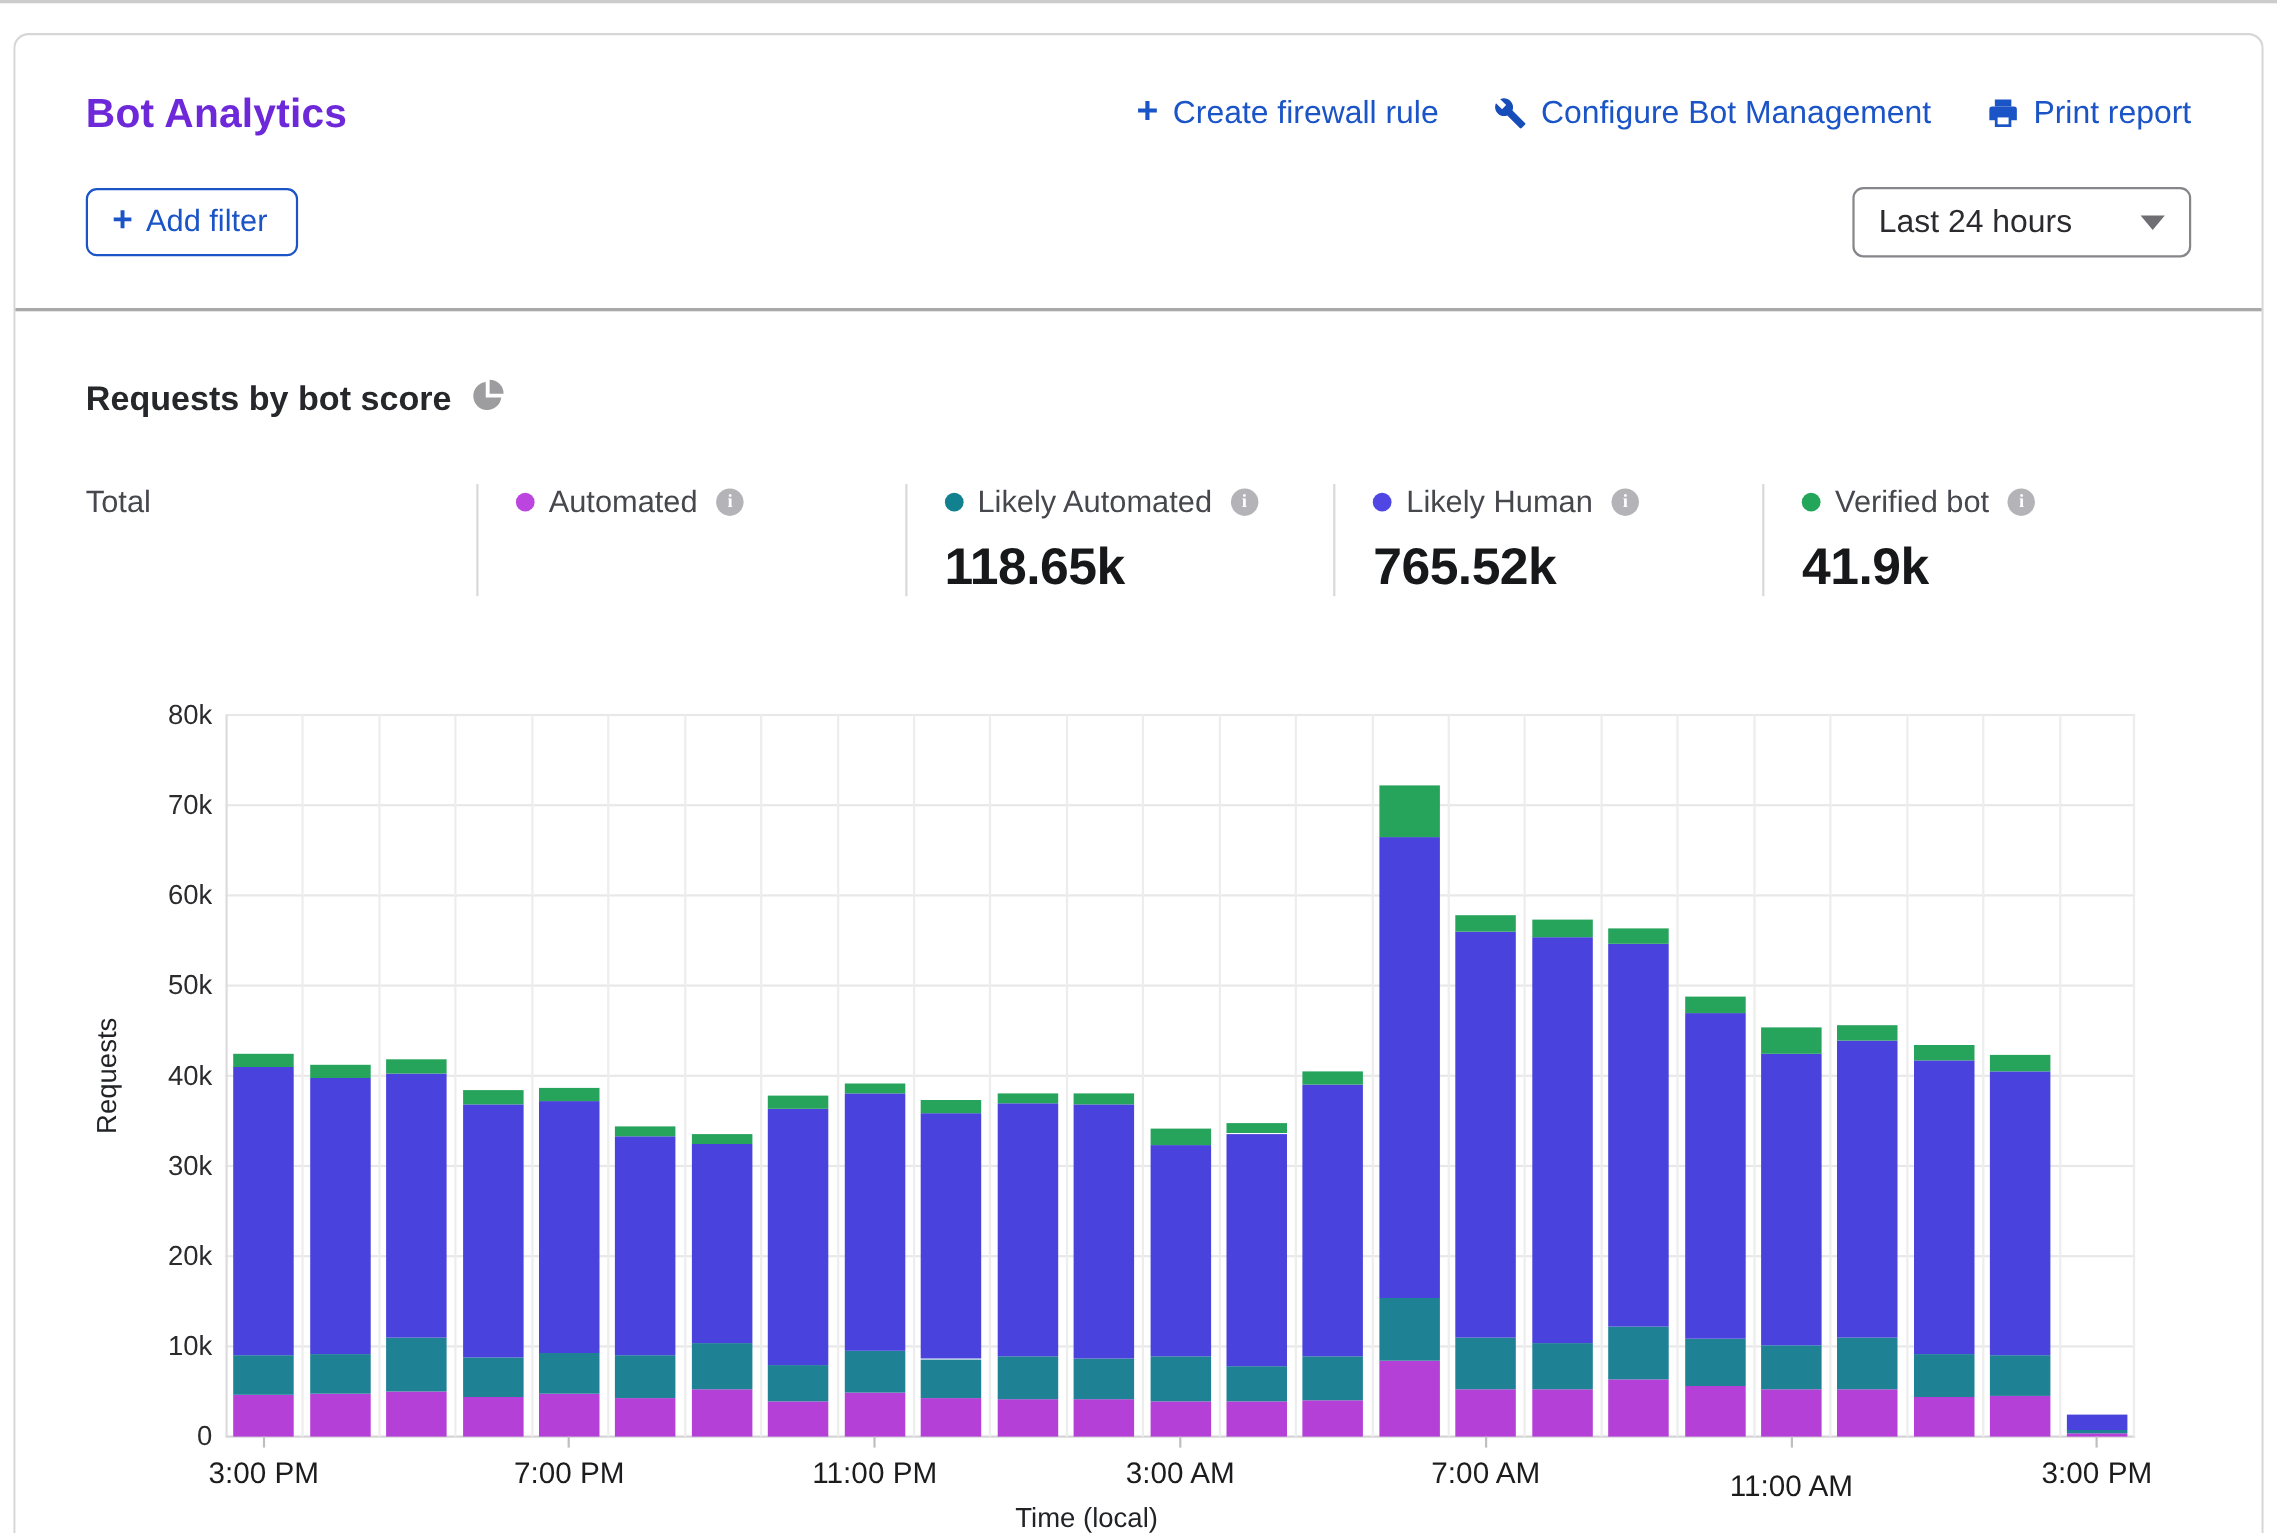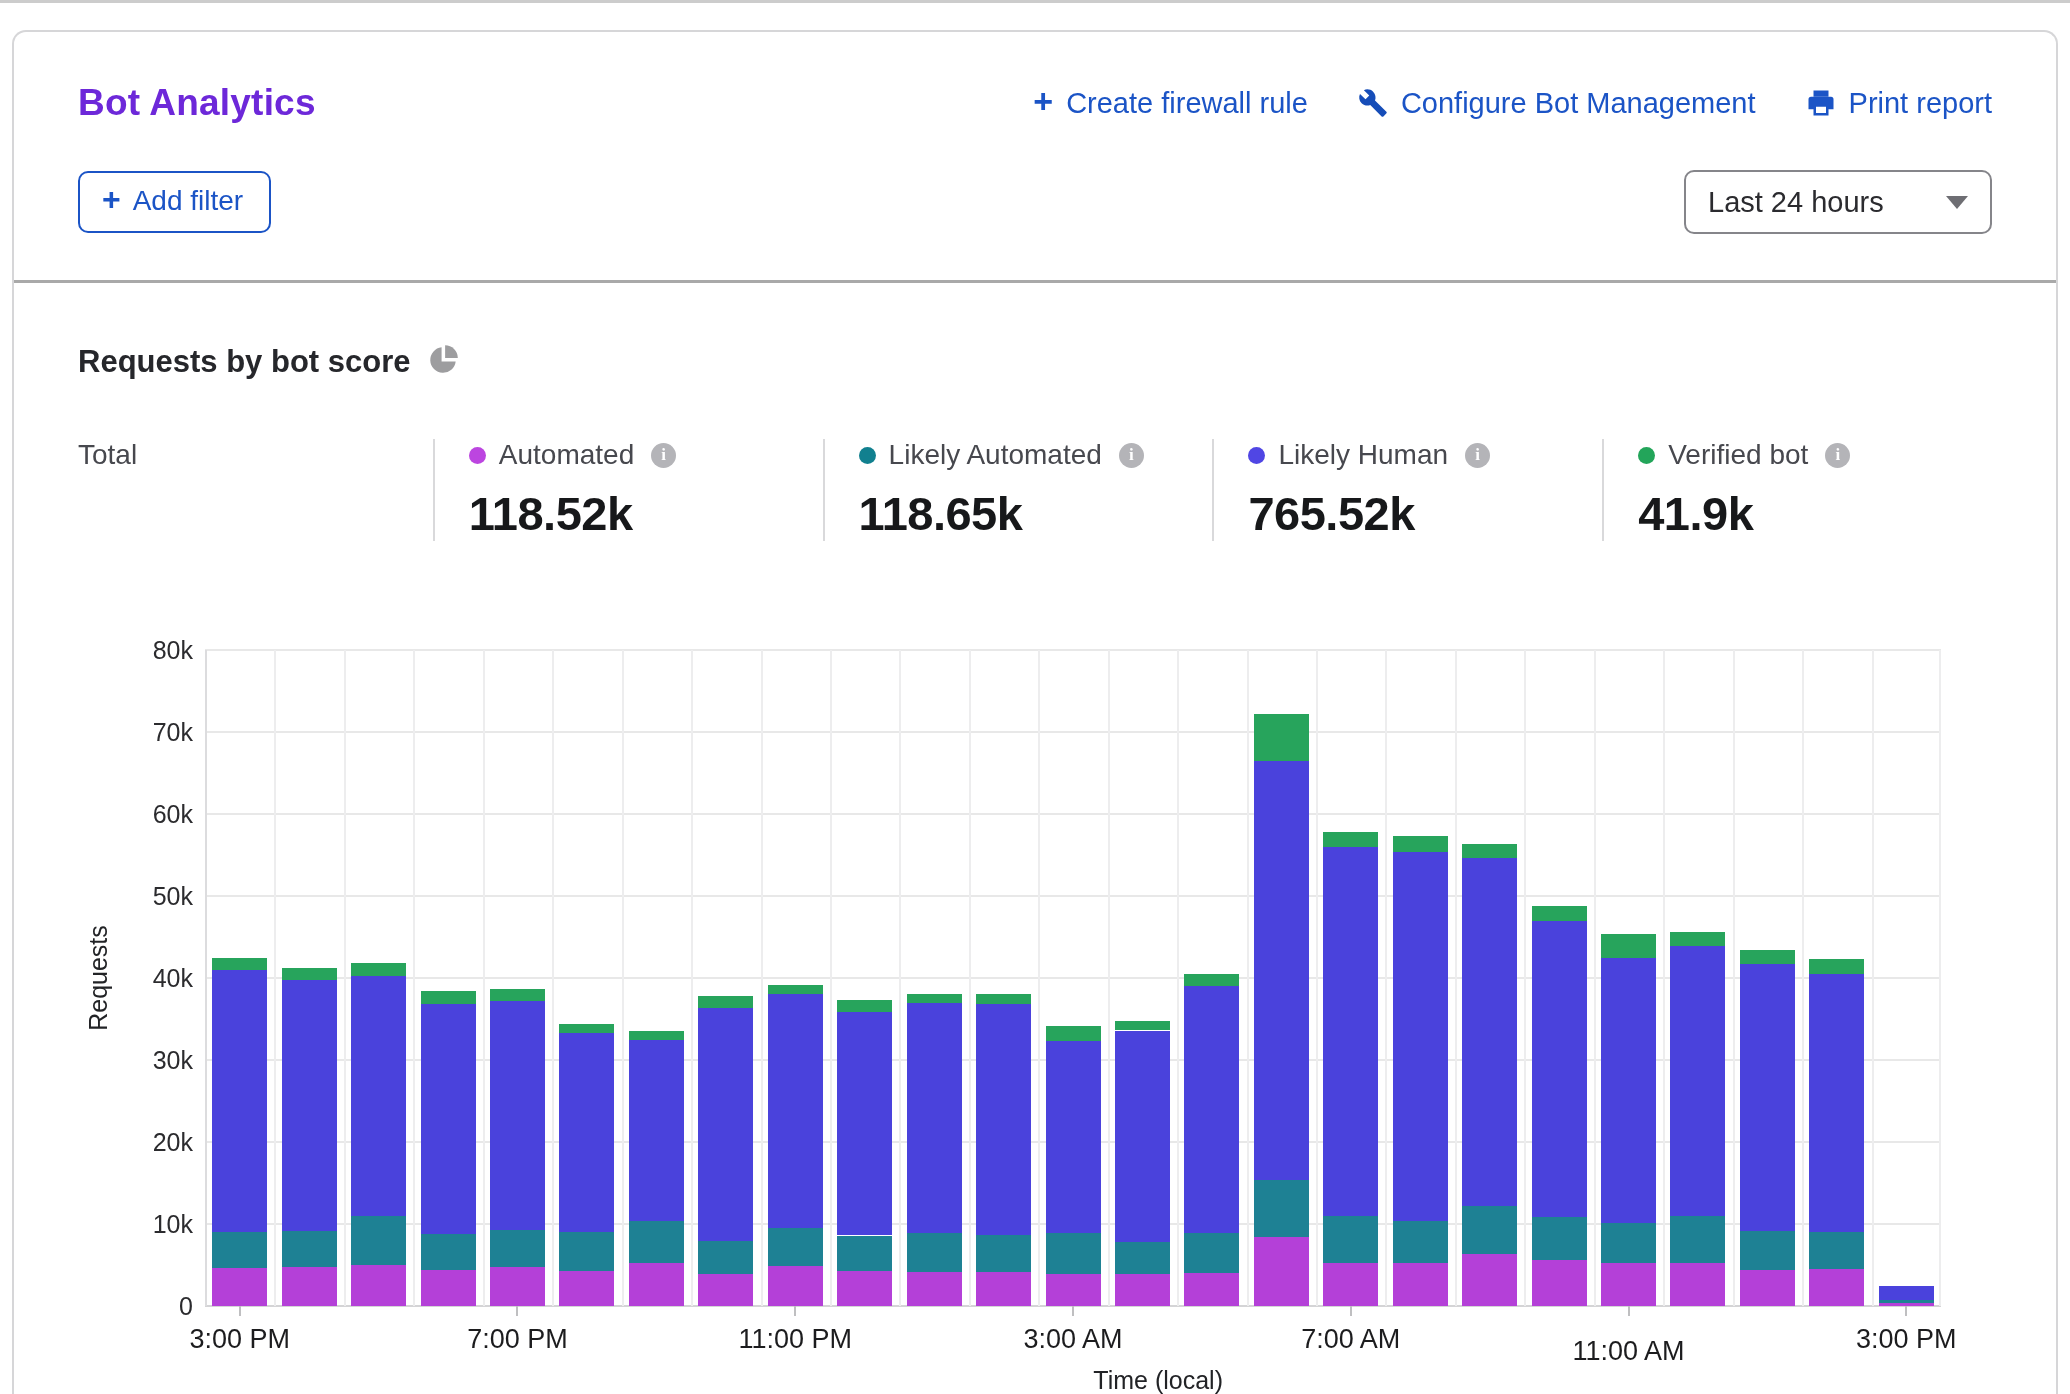--- a/index.html
+++ b/index.html
@@ -51,21 +51,21 @@
   .hline { position:absolute; left:0; width:100%; height:2px; background:#e8e8e8; }
   .hline.axis0 { background:#d4d4d6; }
   .vline { position:absolute; top:0; width:2px; height:100%; background:#ededee; }
   .vline.first { background:#dcdcde; }
   .bar-seg { position:absolute; width:55px; }
   .ytick { position:absolute; width:170px; text-align:right; font-size:25px; color:#2b2b2e; line-height:30px; }
   .xtick-label { position:absolute; width:200px; text-align:center; font-size:27px; color:#1c1c1e; }
   .xtick-mark { position:absolute; width:2px; height:10px; background:#bfbfc1; }
   .axis-title-y { position:absolute; left:84px; top:358px; transform:translate(-50%,-50%) rotate(-90deg);
                   font-size:25px; color:#222326; white-space:nowrap; }
-  .axis-title-x { position:absolute; text-align:right; font-size:25px; color:#222326; }
+  .axis-title-x { position:absolute; text-align:left; font-size:25px; color:#222326; }
 </style>
 </head>
 <body>
 
 <div class="topline"></div>
 
 <div class="card">
 
   <div class="card-header">
     <div class="header-row">
@@ -124,21 +124,20 @@
           <div class="stat-label-row">
             <span class="stat-label">Total</span>
           </div>
         </div>
         <div class="stat-col bordered" style="width: 400px;">
           <div class="stat-label-row">
             <span class="stat-dot" style="background: rgb(188, 69, 224);"></span>
             <span class="stat-label">Automated</span>
             <span class="info-icon">i</span>
           </div>
-          <div class="stat-value">118.52k</div>
         </div>
         <div class="stat-col bordered" style="width: 400px;">
           <div class="stat-label-row">
             <span class="stat-dot" style="background: rgb(17, 128, 143);"></span>
             <span class="stat-label">Likely Automated</span>
             <span class="info-icon">i</span>
           </div>
           <div class="stat-value">118.65k</div>
         </div>
         <div class="stat-col bordered" style="width: 400px;">

